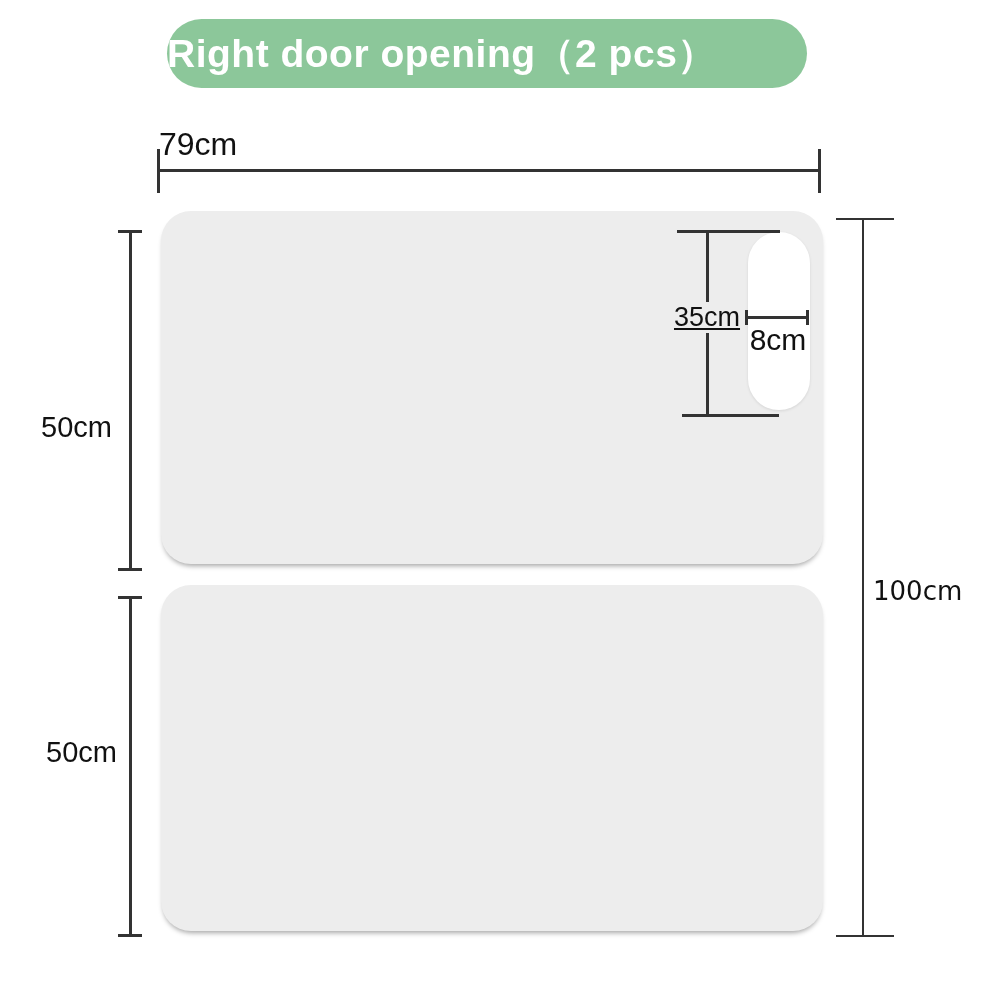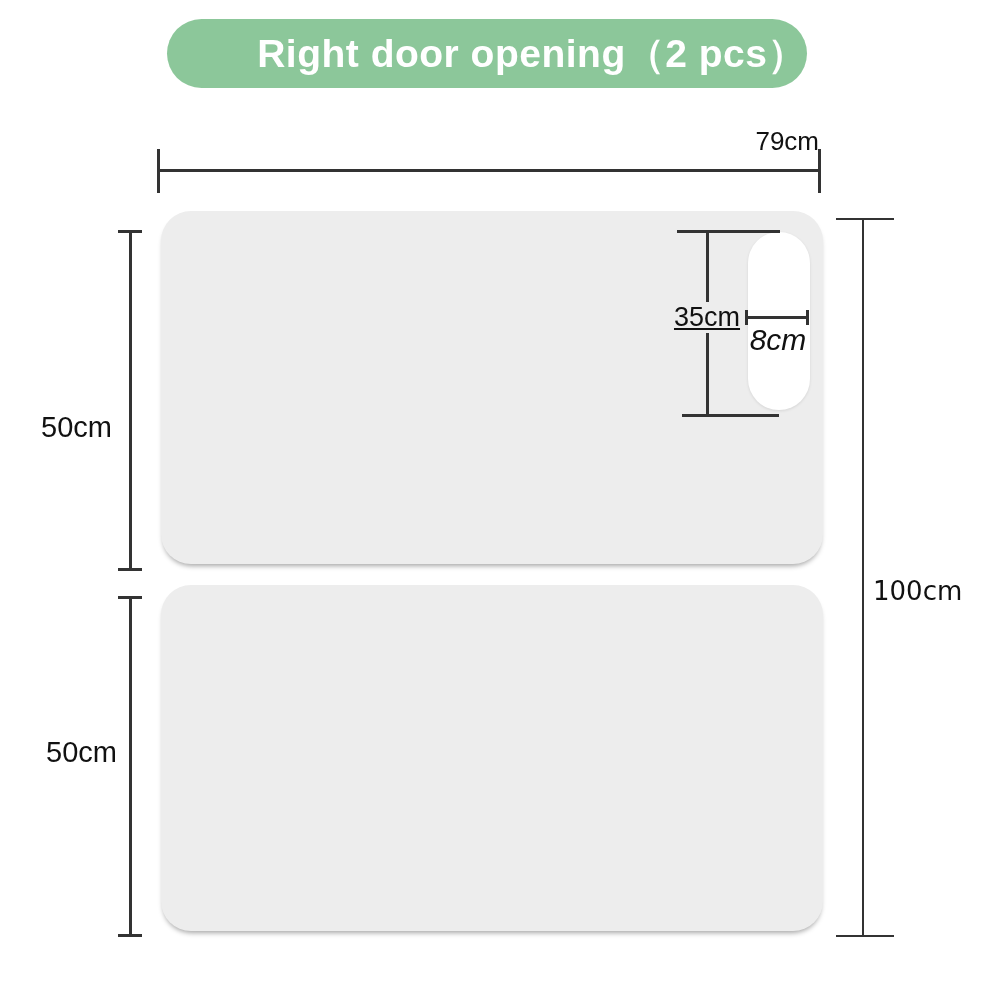--- a/index.html
+++ b/index.html
@@ -20,21 +20,21 @@
     background: var(--bg);
     overflow: hidden;
   }
   .abs { position: absolute; }
 
   
   .title-badge {
     left: 167px; top: 19px; width: 640px; height: 69px;
     background: var(--accent-green);
     border-radius: 35px;
-    display: flex; align-items: center; justify-content: flex-end;
+    display: flex; align-items: center; justify-content: flex-start;
   }
   .title-badge span {
     color: #ffffff;
     font-size: 39px;
     font-weight: bold;
     letter-spacing: 0.5px;
     white-space: nowrap;
   }
 
   
@@ -74,26 +74,26 @@
   .bh-line        { left: 129px; top: 597px; width: 3px;  height: 340px; }
   .bh-tick-top    { left: 118px; top: 596px; width: 24px; height: 3px; }
   .bh-tick-bottom { left: 118px; top: 934px; width: 24px; height: 3px; }
 
   .tot-line        { left: 862px; top: 219px; width: 2px;  height: 718px; }
   .tot-tick-top    { left: 836px; top: 218px; width: 58px; height: 2px; }
   .tot-tick-bottom { left: 836px; top: 935px; width: 58px; height: 2px; }
 
   
   .dim-label { color: var(--text); white-space: nowrap; }
-  .width-label  { left: 159px; top: 126px; width: 660px; text-align: right; font-size: 26px; }
+  .width-label  { left: 159px; top: 126px; width: 660px; text-align: left; font-size: 32px; }
   .hh-label {
     left: 707px; top: 302px; transform: translateX(-50%);
     font-size: 27px; background: var(--panel-gray); padding: 0 3px; text-decoration: underline;
   }
-  .hw-label   { left: 745px; top: 323px; width: 66px; text-align: center; font-size: 30px; font-style: italic; }
+  .hw-label   { left: 745px; top: 323px; width: 66px; text-align: center; font-size: 30px; }
   .th-label   { left: 41px;  top: 411px; font-size: 29px; }
   .bh-label   { left: 46px;  top: 736px; font-size: 29px; }
   .tot-label  { left: 873px; top: 576px; font-size: 26px; font-family: "DejaVu Sans", sans-serif; }
 </style>
 </head>
 <body>
 
 <div class="stage">
 
   <div class="abs title-badge">

